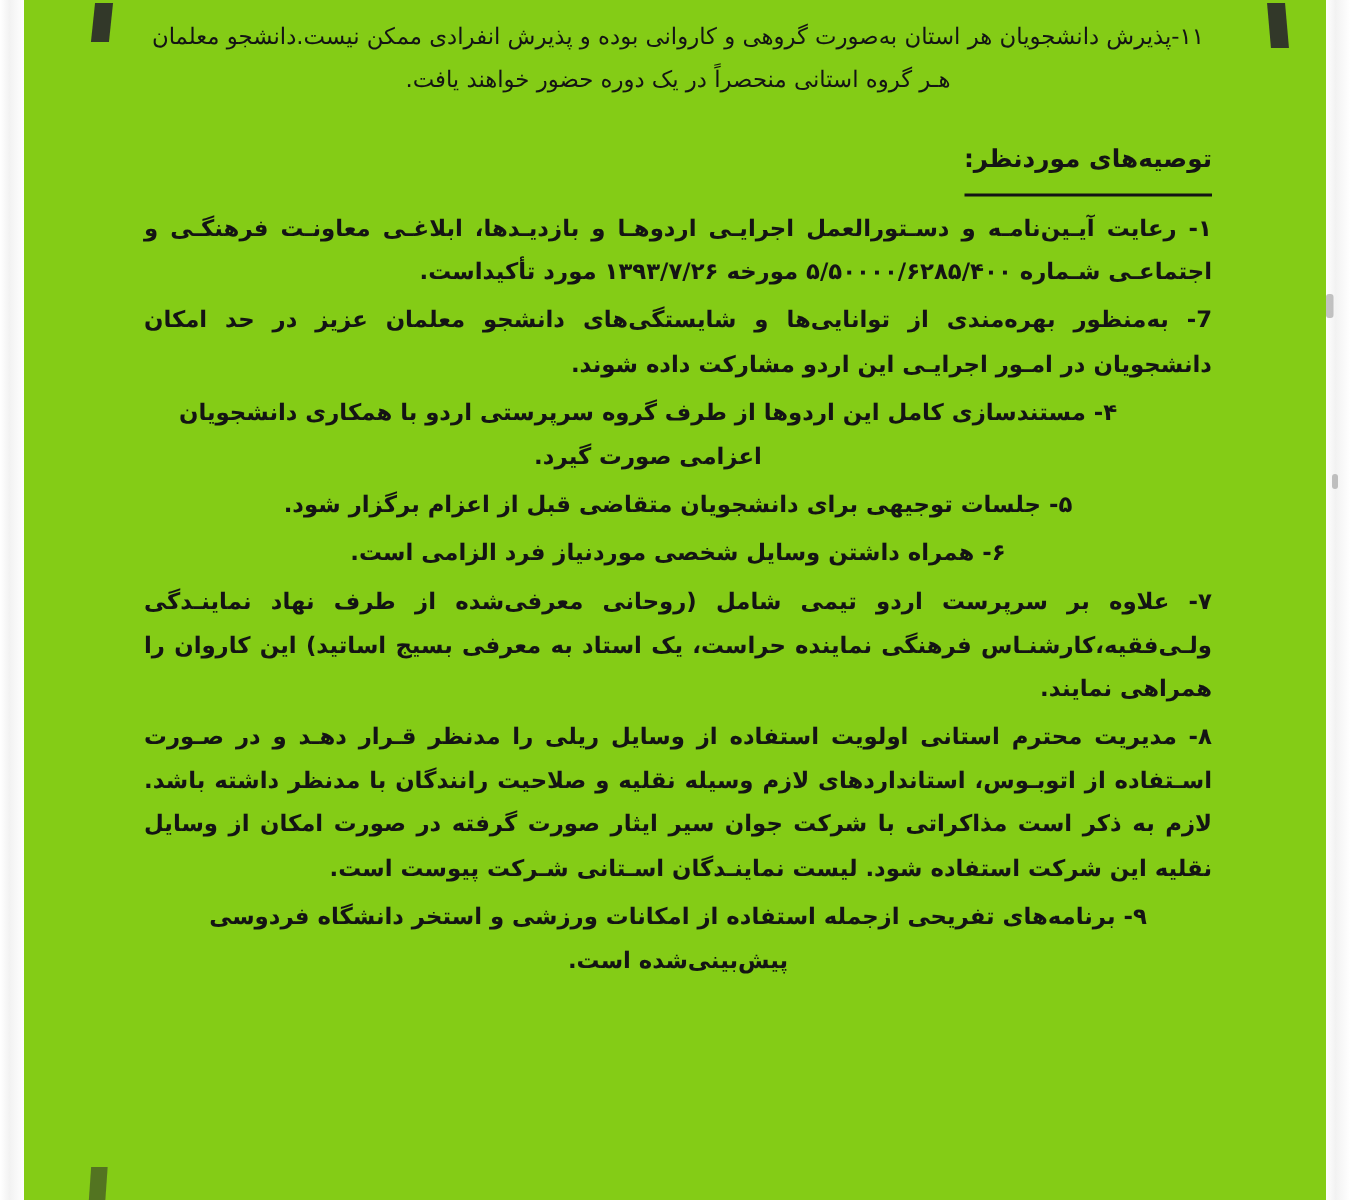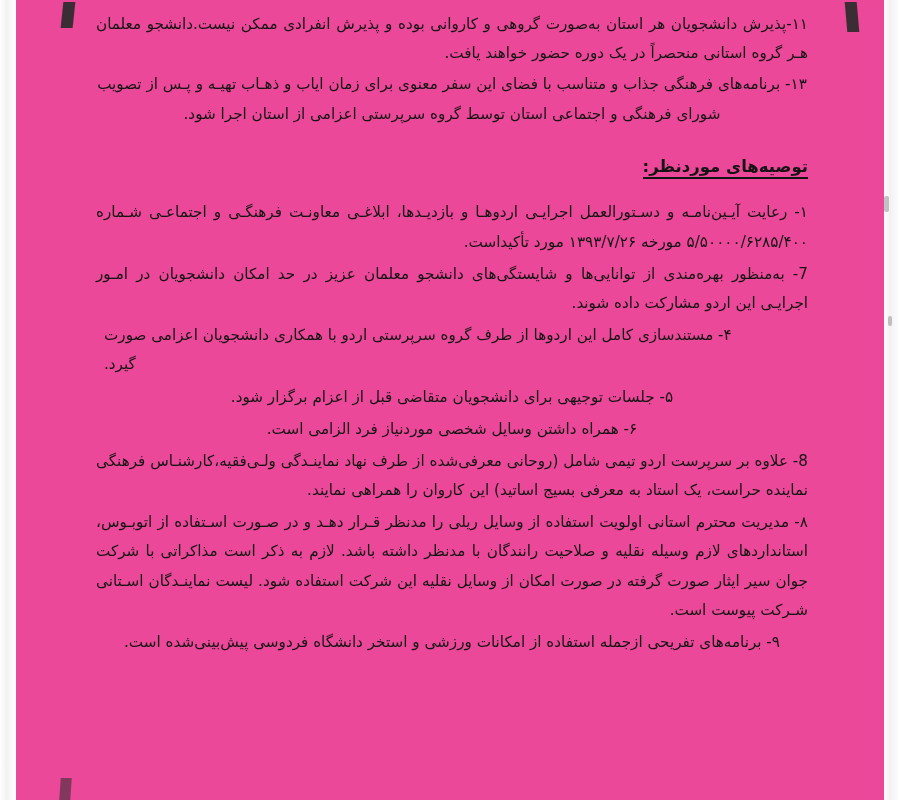--- a/index.html
+++ b/index.html
@@ -10,21 +10,21 @@
     width: 900px;
     height: 800px;
     background: #ffffff;
     font-family: "DejaVu Sans", sans-serif;
     overflow: hidden;
   }
   .page {
     position: relative;
     width: 900px;
     height: 800px;
-    background: #ec4899;
+    background: #84cc16;
     overflow: hidden;
   }
 
   
   .edge-left, .edge-right {
     position: absolute;
     top: 0;
     width: 16px;
     height: 100%;
     background: linear-gradient(to right, #ffffff 0%, #f2f2f2 40%, #ffffff 100%);
@@ -70,30 +70,30 @@
   .para:last-child { margin-bottom: 0; text-align: center; }
 
   .section-heading {
     margin: 22px 0 16px 0;
     font-weight: bold;
     font-size: 16.5px;
     text-align: right;
   }
   .section-heading span.u {
     border-bottom: 2px solid #141414;
-    padding-bottom: 1px;
+    padding-bottom: 14px;
     margin-top: 36px;
   }
 
-  .block-recs .para { margin-bottom: 3px; }
+  .block-recs .para { margin-bottom: 3px; font-weight: bold; }
   .mid-item {
     text-align: center;
   }
   .mid-item-right {
-    text-align: left;
+    text-align: center;
     padding-right: 48px;
   }
   .pad-l-8 { padding-left: 8px; }
 </style>
 </head>
 <body>
 
 <div class="page">
 
   <div class="edge-left"></div>
@@ -101,32 +101,31 @@
   <div class="corner-mark cm-tl"></div>
   <div class="corner-mark cm-tr"></div>
   <div class="corner-mark cm-bl"></div>
   <div class="speck" style="left:884px; top:196px; width:5px; height:16px; border-radius:2px;"></div>
   <div class="speck" style="left:888px; top:316px; width:4px; height:10px; border-radius:2px;"></div>
 
   <div class="content">
 
     <div class="block-top">
       <p class="para">۱۱-پذیرش دانشجویان هر استان به‌صورت گروهی و کاروانی بوده و پذیرش انفرادی ممکن نیست.دانشجو معلمان هـر گروه استانی منحصراً در یک دوره حضور خواهند یافت.</p>
-      <p class="para">۱۳- برنامه‌های فرهنگی جذاب و متناسب با فضای این سفر معنوی برای زمان ایاب و ذهـاب تهیـه و پـس از تصویب شورای فرهنگی و اجتماعی استان توسط گروه سرپرستی اعزامی از استان اجرا شود.</p>
     </div>
 
     <div class="section-heading">
       <span class="u">توصیه‌های موردنظر:</span>
     </div>
 
     <div class="block-recs">
       <p class="para">۱- رعایت آیـین‌نامـه و دسـتورالعمل اجرایـی اردوهـا و بازدیـدها، ابلاغـی معاونـت فرهنگـی و اجتماعـی شـماره ۵/۵۰۰۰۰/۶۲۸۵/۴۰۰   مورخه ۱۳۹۳/۷/۲۶ مورد تأکیداست.</p>
       <p class="para">7- به‌منظور بهره‌مندی از توانایی‌ها و شایستگی‌های دانشجو معلمان عزیز در حد امکان دانشجویان در امـور اجرایـی این اردو مشارکت داده شوند.</p>
       <p class="para mid-item-right pad-l-8">۴- مستندسازی کامل این اردوها از طرف گروه سرپرستی اردو با همکاری دانشجویان اعزامی صورت گیرد.</p>
       <p class="para mid-item">۵- جلسات توجیهی برای دانشجویان متقاضی قبل از اعزام برگزار شود.</p>
       <p class="para mid-item">۶- همراه داشتن وسایل شخصی موردنیاز فرد الزامی است.</p>
-      <p class="para">8- علاوه بر سرپرست اردو تیمی شامل (روحانی معرفی‌شده از طرف نهاد نماینـدگی ولـی‌فقیه،کارشنـاس فرهنگی نماینده حراست، یک استاد به معرفی بسیج اساتید) این کاروان را همراهی نمایند.</p>
+      <p class="para">۷- علاوه بر سرپرست اردو تیمی شامل (روحانی معرفی‌شده از طرف نهاد نماینـدگی ولـی‌فقیه،کارشنـاس فرهنگی نماینده حراست، یک استاد به معرفی بسیج اساتید) این کاروان را همراهی نمایند.</p>
       <p class="para">۸- مدیریت محترم استانی اولویت استفاده از وسایل ریلی را مدنظر قـرار دهـد و در صـورت اسـتفاده از اتوبـوس، استانداردهای لازم وسیله نقلیه و صلاحیت رانندگان با مدنظر داشته باشد. لازم به ذکر است مذاکراتی با شرکت جوان سیر ایثار صورت گرفته در صورت امکان از وسایل نقلیه این شرکت استفاده شود. لیست نماینـدگان اسـتانی شـرکت پیوست است.</p>
       <p class="para mid-item">۹- برنامه‌های تفریحی ازجمله استفاده از امکانات ورزشی و استخر دانشگاه فردوسی پیش‌بینی‌شده است.</p>
     </div>
 
   </div>
 </div>
 
 </body></html>

